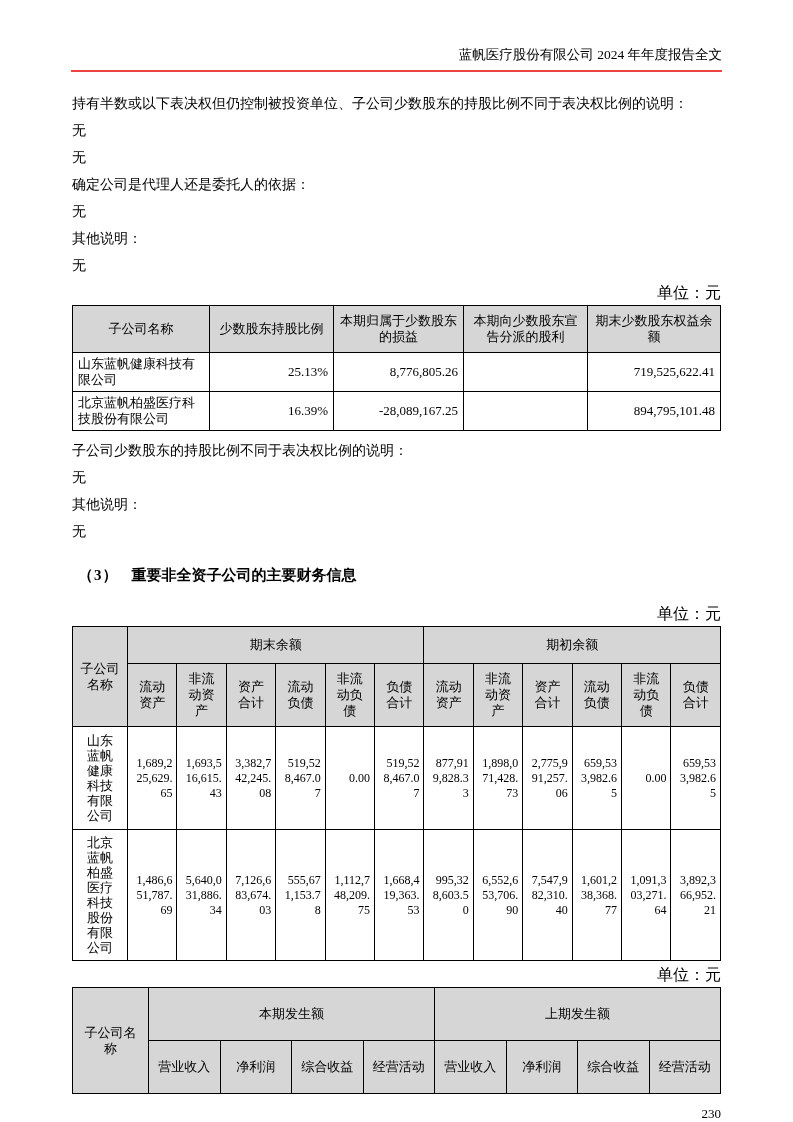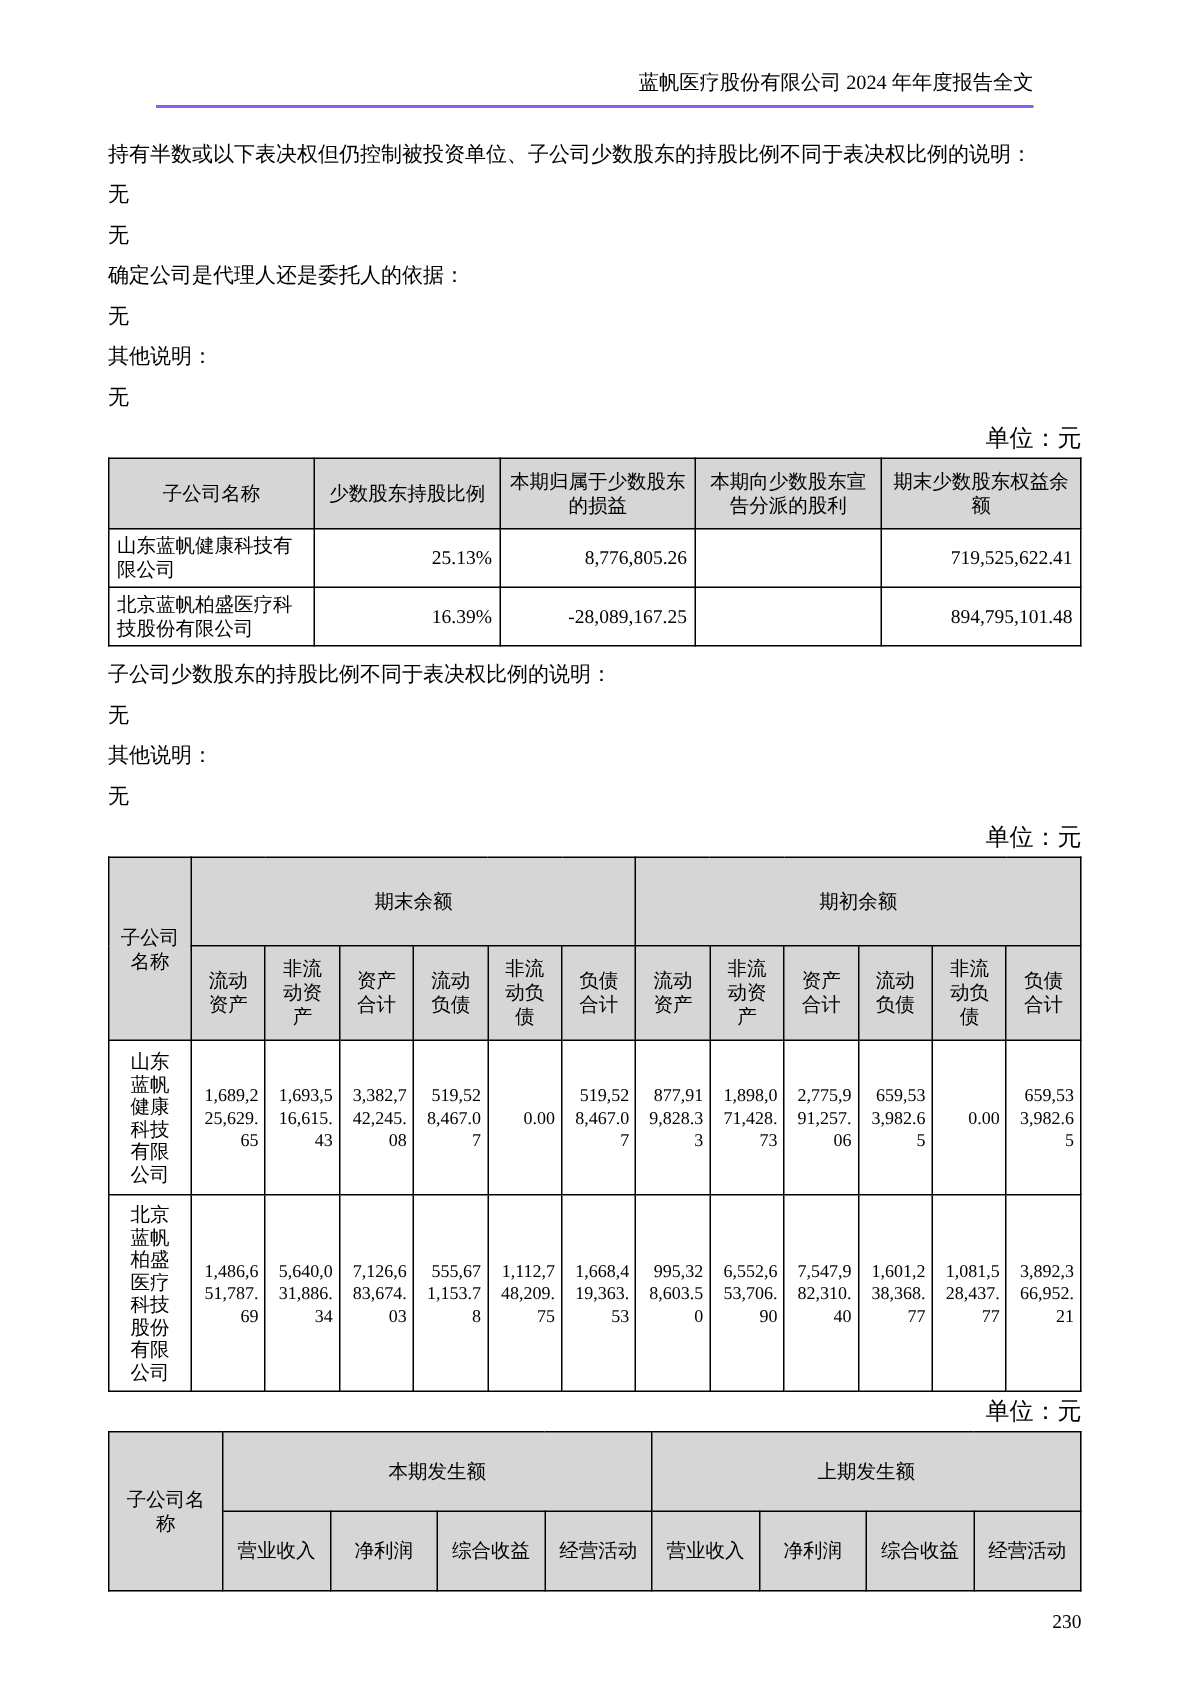--- a/index.html
+++ b/index.html
@@ -2,42 +2,42 @@
 <html><head>
 <meta charset="utf-8">
 <style>
   html,body { margin:0; padding:0; }
   body {
     width:793px; height:1122px; background:#ffffff; color:#000;
     font-family:"Liberation Serif","DejaVu Serif",serif;
     position:relative; overflow:hidden;
   }
   .doc-header {
-    margin:0 104px; padding-top:46px; padding-bottom:6px;
-    border-bottom:2px solid #8b5cf6; text-align:right; font-size:13.5px;
+    margin:0 71px; padding-top:46px; padding-bottom:6px;
+    border-bottom:2px solid #ef4444; text-align:right; font-size:13.5px;
   }
   .content { margin:0 72px; }
   .paras { margin-top:24px; }
   .para { font-size:14px; line-height:16px; margin:0 0 11px 0; }
   .sec-heading { font-size:15px; font-weight:bold; margin:26px 0 21px 6px; }
   .sec-heading .hnum { margin-right:13px; letter-spacing:1px; }
   .unit-label { text-align:right; font-size:16px; line-height:16px; margin:0 0 4px 0; }
   table { border-collapse:collapse; width:100%; table-layout:fixed; }
   th, td { border:1px solid #000; }
   th { background:#d6d6d6; font-weight:normal; text-align:center; }
 
   
   .t1 th { font-size:13px; line-height:16px; height:42px; padding:2px 4px; }
   .t1 td { font-size:13px; line-height:16px; height:34px; padding:2px 5px; }
   .t1 td.name { text-align:left; word-break:break-all; }
   .t1 td.num  { text-align:right; }
 
   
   .t2 th { font-size:13px; line-height:16px; padding:1px 8px; word-break:break-all; }
-  .t2 tr.group-row th { height:20px; padding:19px 2px; }
+  .t2 tr.group-row th { height:20px; padding:8px 2px; }
   .t2 tr.sub-row th { height:60px; }
   .t2 th.corner { padding:0 14px; }
   .t2 td.cname { font-size:13px; line-height:15px; text-align:center; padding:4px 13px; word-break:break-all; }
   .t2 td.num { font-size:12px; line-height:15px; text-align:right; padding:2px 4px; word-break:break-all; }
   .t2 tr.r1 td { height:94px; }
   .t2 tr.r2 td { height:122px; }
 
   
   .t3 th { font-size:13px; line-height:16px; height:22px; padding:15px 4px; word-break:break-all; }
   .t3 th.corner { padding:1px 8px; }
@@ -100,20 +100,23 @@
   </tbody>
     </table>
 
   <div class="notes">
     <p class="para">子公司少数股东的持股比例不同于表决权比例的说明：</p>
     <p class="para">无</p>
     <p class="para">其他说明：</p>
     <p class="para">无</p>
   </div>
 
+  <div class="sec-heading">
+    <span class="hnum">（3）</span><span>重要非全资子公司的主要财务信息</span>
+  </div>
 
   <div class="unit-label">单位：元</div>
 
   <table class="t2">
     <colgroup>
       <col style="width:55px">
       <col>
         <col>
         <col>
         <col>
@@ -166,21 +169,21 @@
       <td class="num">1,486,651,787.69</td>
       <td class="num">5,640,031,886.34</td>
       <td class="num">7,126,683,674.03</td>
       <td class="num">555,671,153.78</td>
       <td class="num">1,112,748,209.75</td>
       <td class="num">1,668,419,363.53</td>
       <td class="num">995,328,603.50</td>
       <td class="num">6,552,653,706.90</td>
       <td class="num">7,547,982,310.40</td>
       <td class="num">1,601,238,368.77</td>
-      <td class="num">1,081,528,437.77</td>
+      <td class="num">1,091,303,271.64</td>
       <td class="num">3,892,366,952.21</td>
     </tr>
   </tbody>
     </table>
 
   <div class="unit-label" style="margin-top:6px;">单位：元</div>
 
   <table class="t3">
     <colgroup>
       <col style="width:76px">

